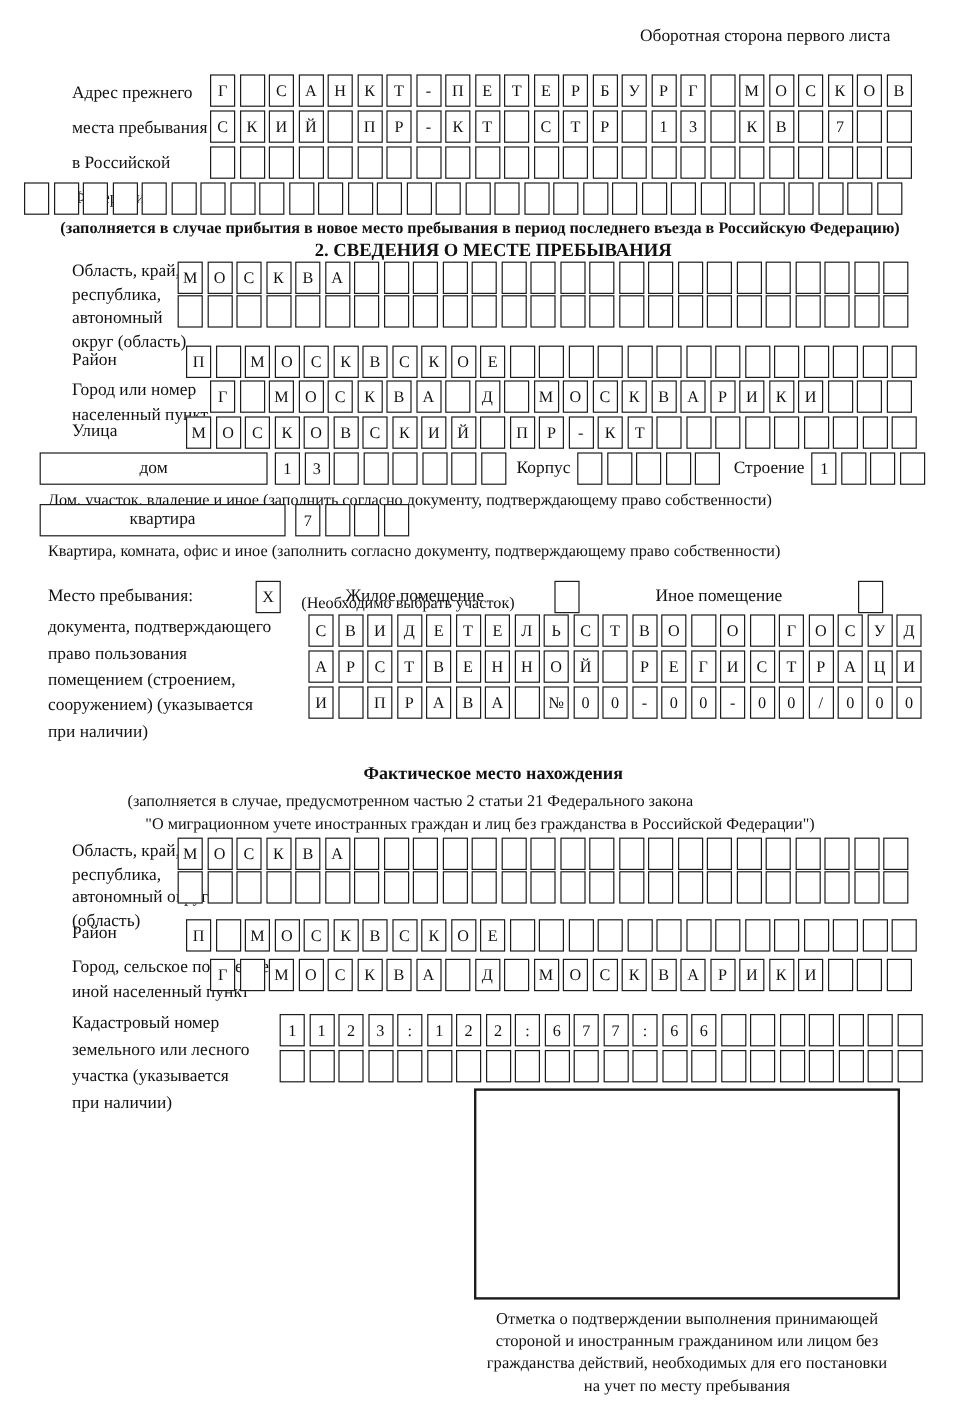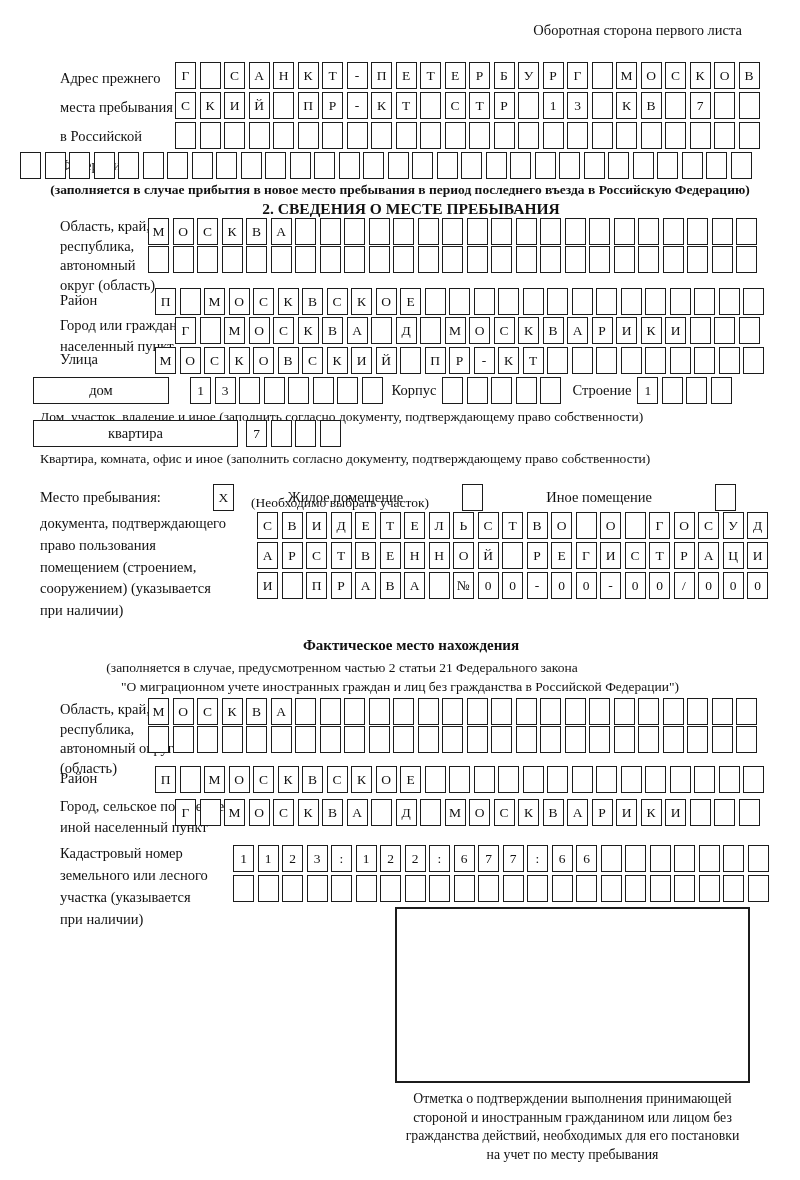--- a/index.html
+++ b/index.html
@@ -242,21 +242,21 @@
       <span class="cell"> </span>
       <span class="cell"> </span>
       <span class="cell"> </span>
       <span class="cell"> </span>
       <span class="cell"> </span>
       <span class="cell"> </span>
       <span class="cell"> </span>
     </div>
 
   <div class="abs lbl" style="top:315px;left:60px;line-height:21px;">
-    <div class="ln">Город или граждан</div>
+    <div class="ln">Город или номер</div>
     <div class="ln">населенный пункт</div>
   </div>
   <div class="abs box-row" style="top:317px;left:175px;">
       <span class="cell">Г</span>
       <span class="cell"> </span>
       <span class="cell">М</span>
       <span class="cell">О</span>
       <span class="cell">С</span>
       <span class="cell">К</span>
       <span class="cell">В</span>
@@ -302,21 +302,21 @@
       <span class="cell"> </span>
       <span class="cell"> </span>
       <span class="cell"> </span>
       <span class="cell"> </span>
       <span class="cell"> </span>
       <span class="cell"> </span>
       <span class="cell"> </span>
     </div>
 
   <div class="abs inline-row" style="top:377px;left:33px;">
-    <div class="longbox" style="width:136px;margin-right:21px;">дом</div>
+    <div class="longbox" style="width:190px;margin-right:6px;">дом</div>
     <div class="box-row" style="margin-bottom:0;">
         <span class="cell">1</span>
         <span class="cell">3</span>
         <span class="cell"> </span>
         <span class="cell"> </span>
         <span class="cell"> </span>
         <span class="cell"> </span>
         <span class="cell"> </span>
         <span class="cell"> </span>
       </div>

